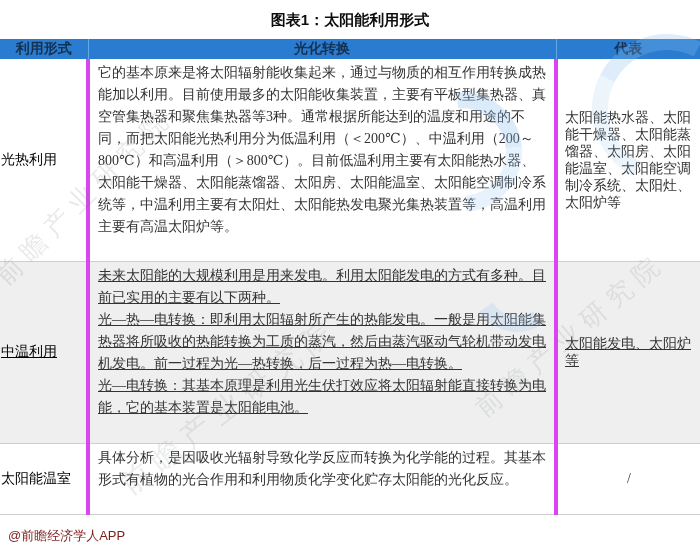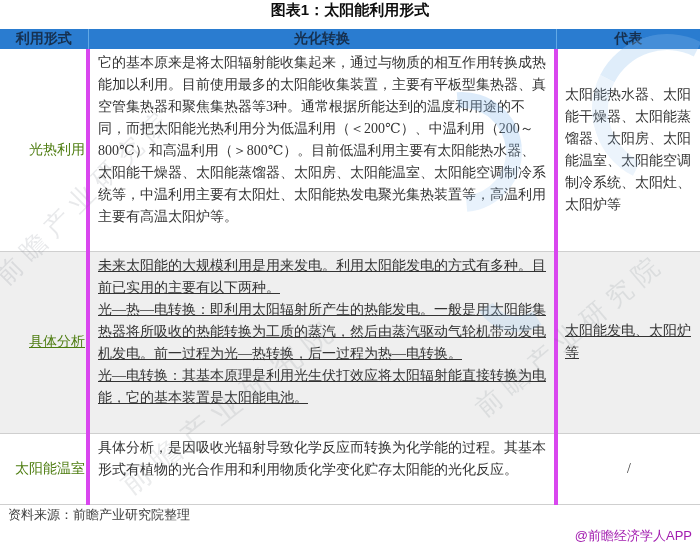--- a/index.html
+++ b/index.html
@@ -5,21 +5,21 @@
   * { box-sizing: border-box; }
   body { margin: 0; background: #fff; font-family: "Liberation Serif", "DejaVu Serif", serif; }
   .page { position: relative; width: 700px; height: 550px; background: #fff; overflow: hidden; }
 
   .title {
     text-align: center;
     font-family: "Liberation Sans", "DejaVu Sans", sans-serif;
     font-weight: bold;
     font-size: 15px;
     color: #0d0d0d;
-    padding-top: 1px;
+    padding-top: 11px;
   }
 
   table.main {
     border-collapse: collapse;
     table-layout: fixed;
     width: 700px;
     margin-top: 9px;
   }
   th {
     background: #2a7cd0;
@@ -38,47 +38,47 @@
     color: #333;
     vertical-align: top;
   }
   td:last-child { border-right: none; }
   tr.alt td { background: #efefef; text-decoration: underline; }
   tr.r1 { height: 202px; }
   tr.r2 { height: 182px; }
   tr.r3 { height: 71px; }
 
   td.form {
-    text-align: right;
+    text-align: left;
     vertical-align: middle;
-    color: #4d7c0f;
+    color: #000000;
   }
   td.analysis {
     padding: 3px 8px;
     line-height: 22px;
     white-space: pre-line;
     text-align: left;
   }
   td.rep {
     vertical-align: middle;
     padding: 17px 7px;
-    line-height: 22px;
+    line-height: 17px;
   }
   td.rep.center { text-align: center; }
 
   .footer {
     position: absolute;
     left: 8px; right: 8px; bottom: 5px;
     display: flex;
     justify-content: space-between;
     font-family: "Liberation Sans", "DejaVu Sans", sans-serif;
     font-size: 13px;
   }
   .footer .source { color: #3f3f3f; }
-  .footer .credit { color: #a21caf; margin-top: 21px; }
+  .footer .credit { color: #7f1d1d; margin-top: 21px; }
 
   .wm {
     position: absolute;
     font-family: "Liberation Sans", "DejaVu Sans", sans-serif;
     color: rgba(110, 120, 130, 0.16);
     font-size: 26px;
     letter-spacing: 8px;
     white-space: nowrap;
     transform: rotate(-45deg);
     transform-origin: left top;
@@ -126,36 +126,35 @@
         <th>代表</th>
       </tr>
     </thead>
     <tbody>
       <tr class="r1">
         <td class="form">光热利用</td>
         <td class="analysis">它的基本原来是将太阳辐射能收集起来，通过与物质的相互作用转换成热能加以利用。目前使用最多的太阳能收集装置，主要有平板型集热器、真空管集热器和聚焦集热器等3种。通常根据所能达到的温度和用途的不同，而把太阳能光热利用分为低温利用（＜200℃）、中温利用（200～800℃）和高温利用（＞800℃）。目前低温利用主要有太阳能热水器、太阳能干燥器、太阳能蒸馏器、太阳房、太阳能温室、太阳能空调制冷系统等，中温利用主要有太阳灶、太阳能热发电聚光集热装置等，高温利用主要有高温太阳炉等。</td>
         <td class="rep">太阳能热水器、太阳能干燥器、太阳能蒸馏器、太阳房、太阳能温室、太阳能空调制冷系统、太阳灶、太阳炉等</td>
       </tr>
       <tr class="r2 alt">
-        <td class="form">具体分析</td>
+        <td class="form">中温利用</td>
         <td class="analysis">未来太阳能的大规模利用是用来发电。利用太阳能发电的方式有多种。目前已实用的主要有以下两种。
 光—热—电转换：即利用太阳辐射所产生的热能发电。一般是用太阳能集热器将所吸收的热能转换为工质的蒸汽，然后由蒸汽驱动气轮机带动发电机发电。前一过程为光—热转换，后一过程为热—电转换。
 光—电转换：其基本原理是利用光生伏打效应将太阳辐射能直接转换为电能，它的基本装置是太阳能电池。</td>
         <td class="rep">太阳能发电、太阳炉等</td>
       </tr>
       <tr class="r3">
         <td class="form">太阳能温室</td>
         <td class="analysis">具体分析，是因吸收光辐射导致化学反应而转换为化学能的过程。其基本形式有植物的光合作用和利用物质化学变化贮存太阳能的光化反应。</td>
         <td class="rep center">/</td>
       </tr>
     </tbody>
   </table>
 
   <div class="footer">
-    <span class="source">资料来源：前瞻产业研究院整理</span>
     <span class="credit">@前瞻经济学人APP</span>
   </div>
 
   <div class="wm" id="wm1">前瞻产业研究院</div>
   <div class="wm" id="wm2">前瞻产业研究院</div>
   <div class="wm" id="wm3">前瞻产业研究院</div>
   <div class="arc" id="arc1"></div>
   <div class="arc" id="arc2"></div>
   <div class="arc" id="arc3"></div>
 

